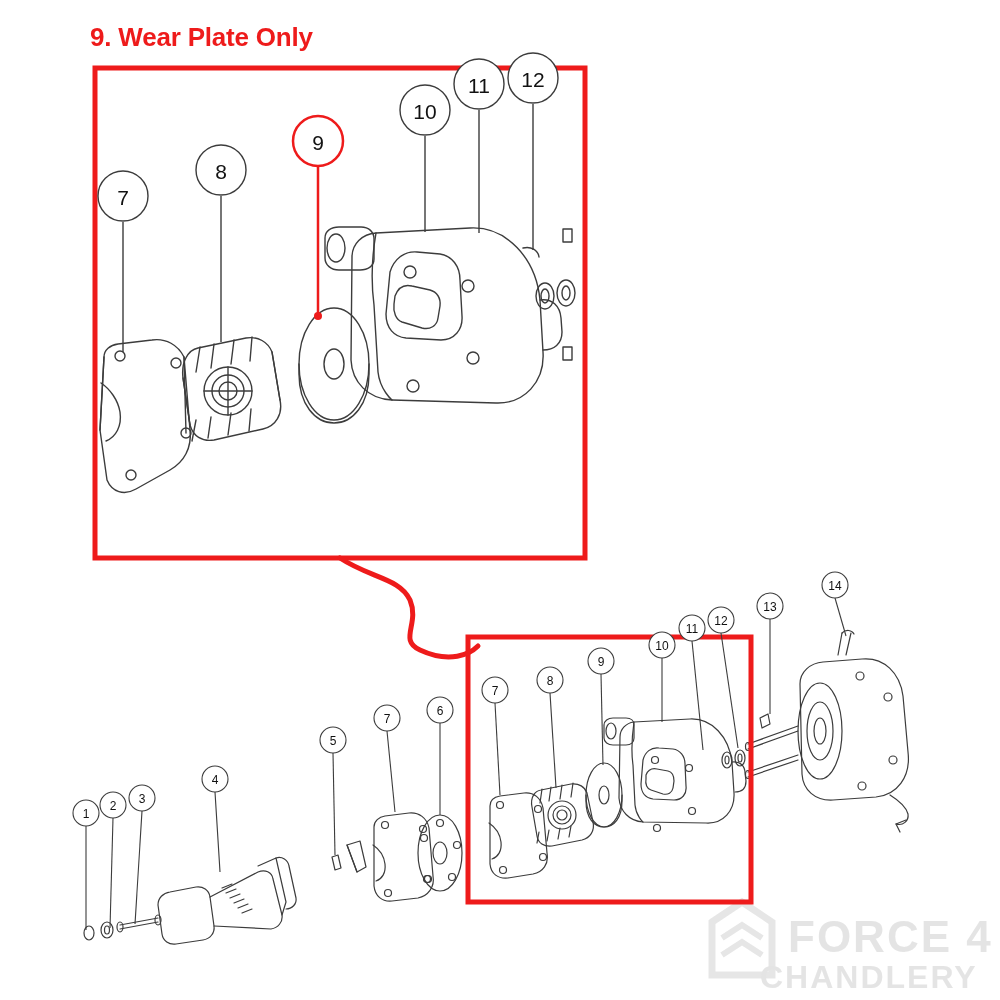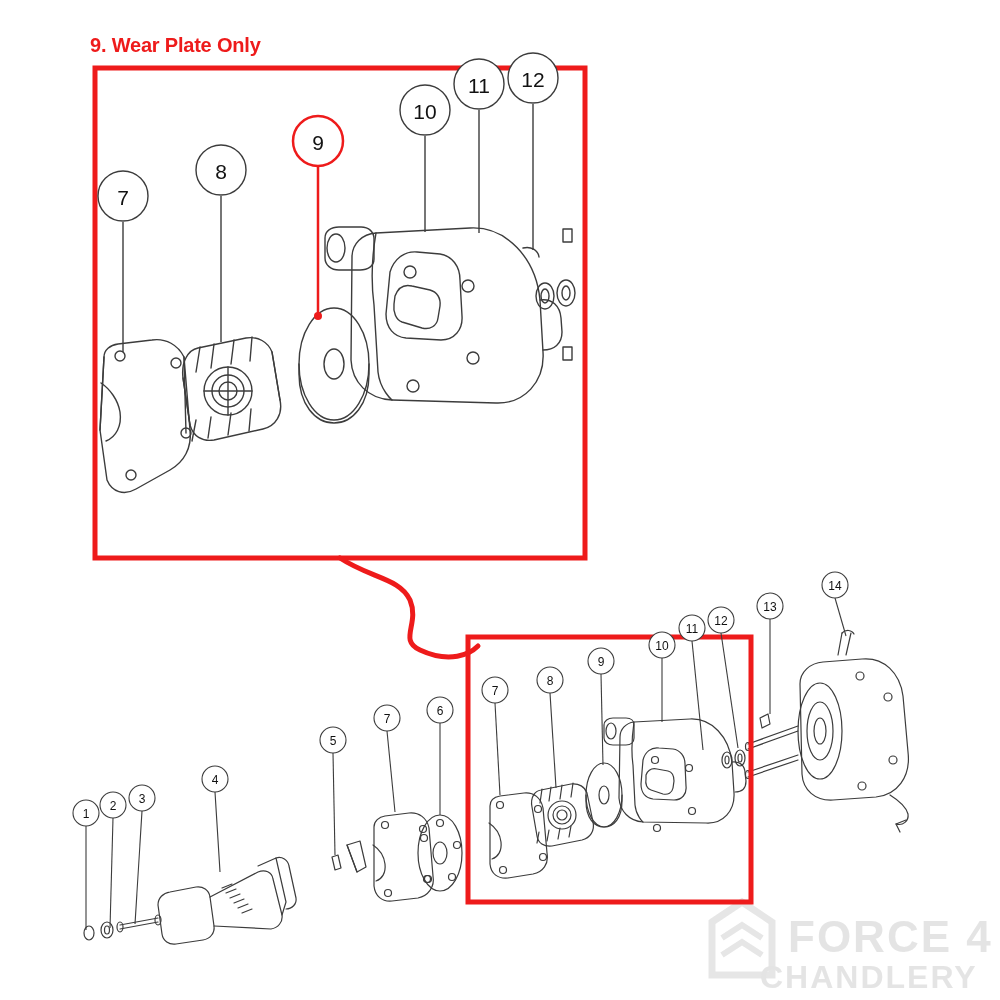--- a/index.html
+++ b/index.html
@@ -16,22 +16,22 @@
   }
   #stage {
     position: absolute;
     left: 0; top: 0;
     width: 1000px;
     height: 1000px;
   }
   #title {
     position: absolute;
     left: 90px;
-    top: 34px;
-    font-size: 20px;
+    top: 22px;
+    font-size: 26px;
     font-weight: bold;
     color: #ee1b1b;
     letter-spacing: -0.2px;
     white-space: nowrap;
     text-align: center;
   }
   svg.layer {
     position: absolute;
     left: 0; top: 0;
     width: 1000px;

